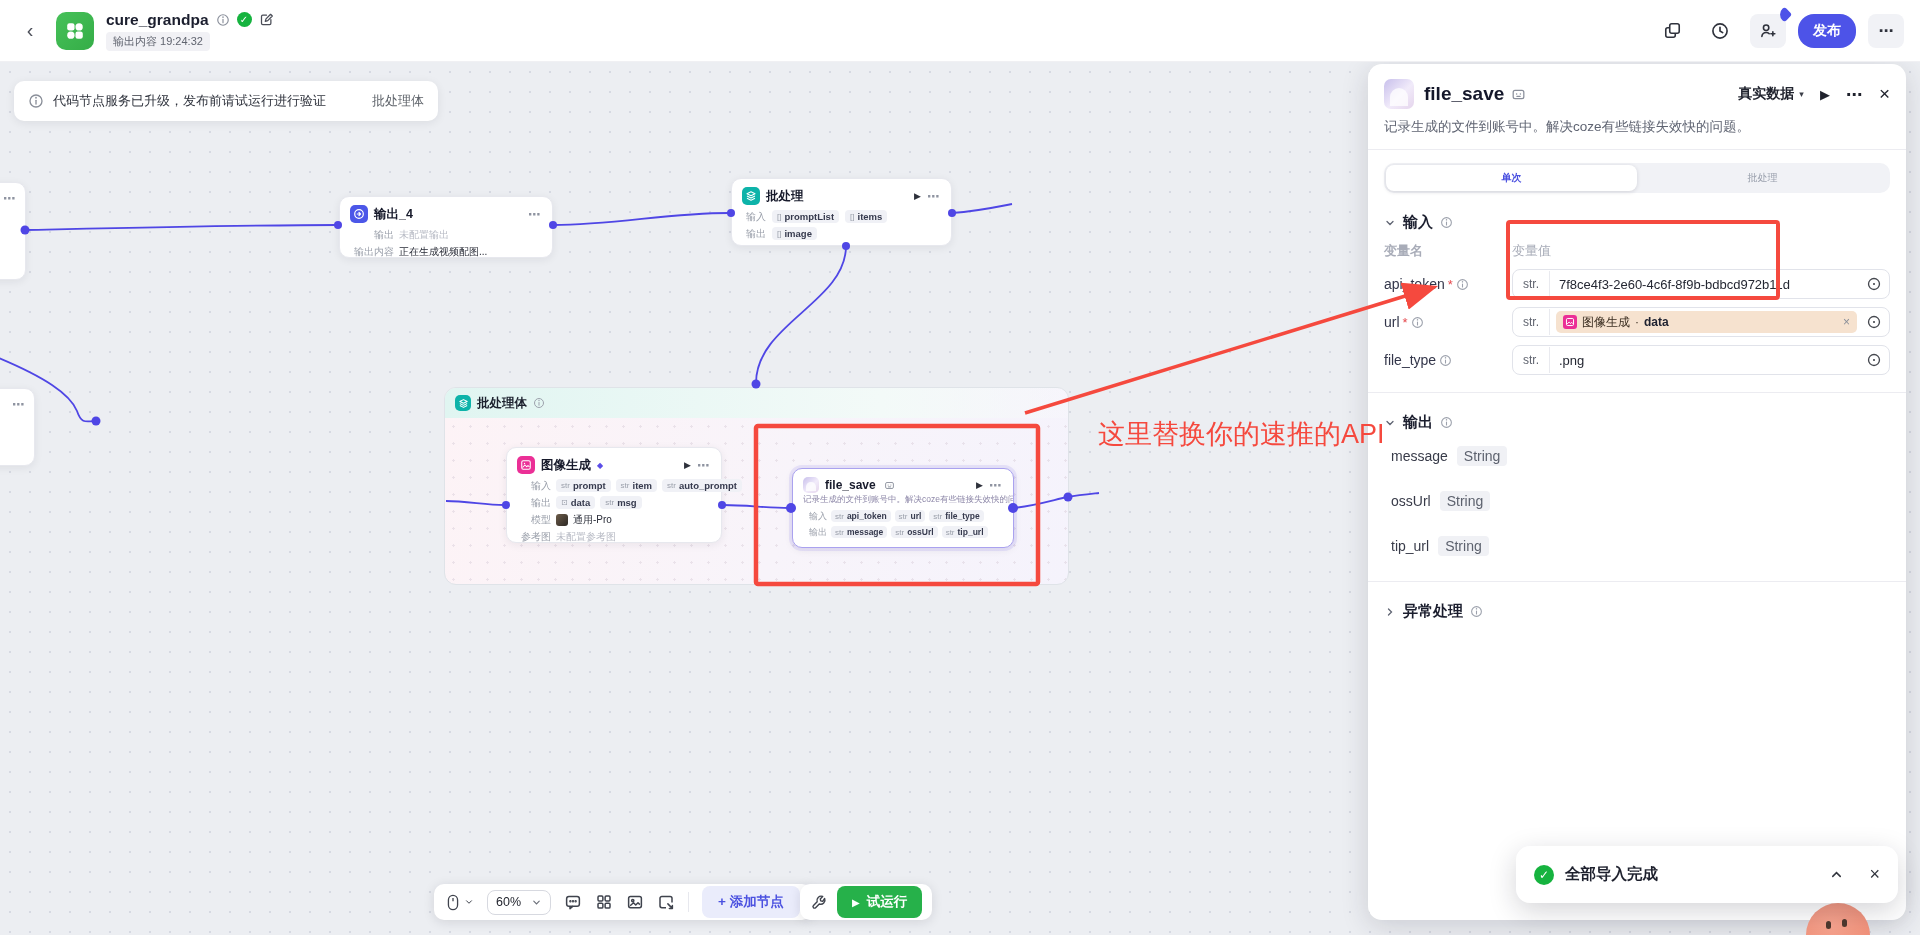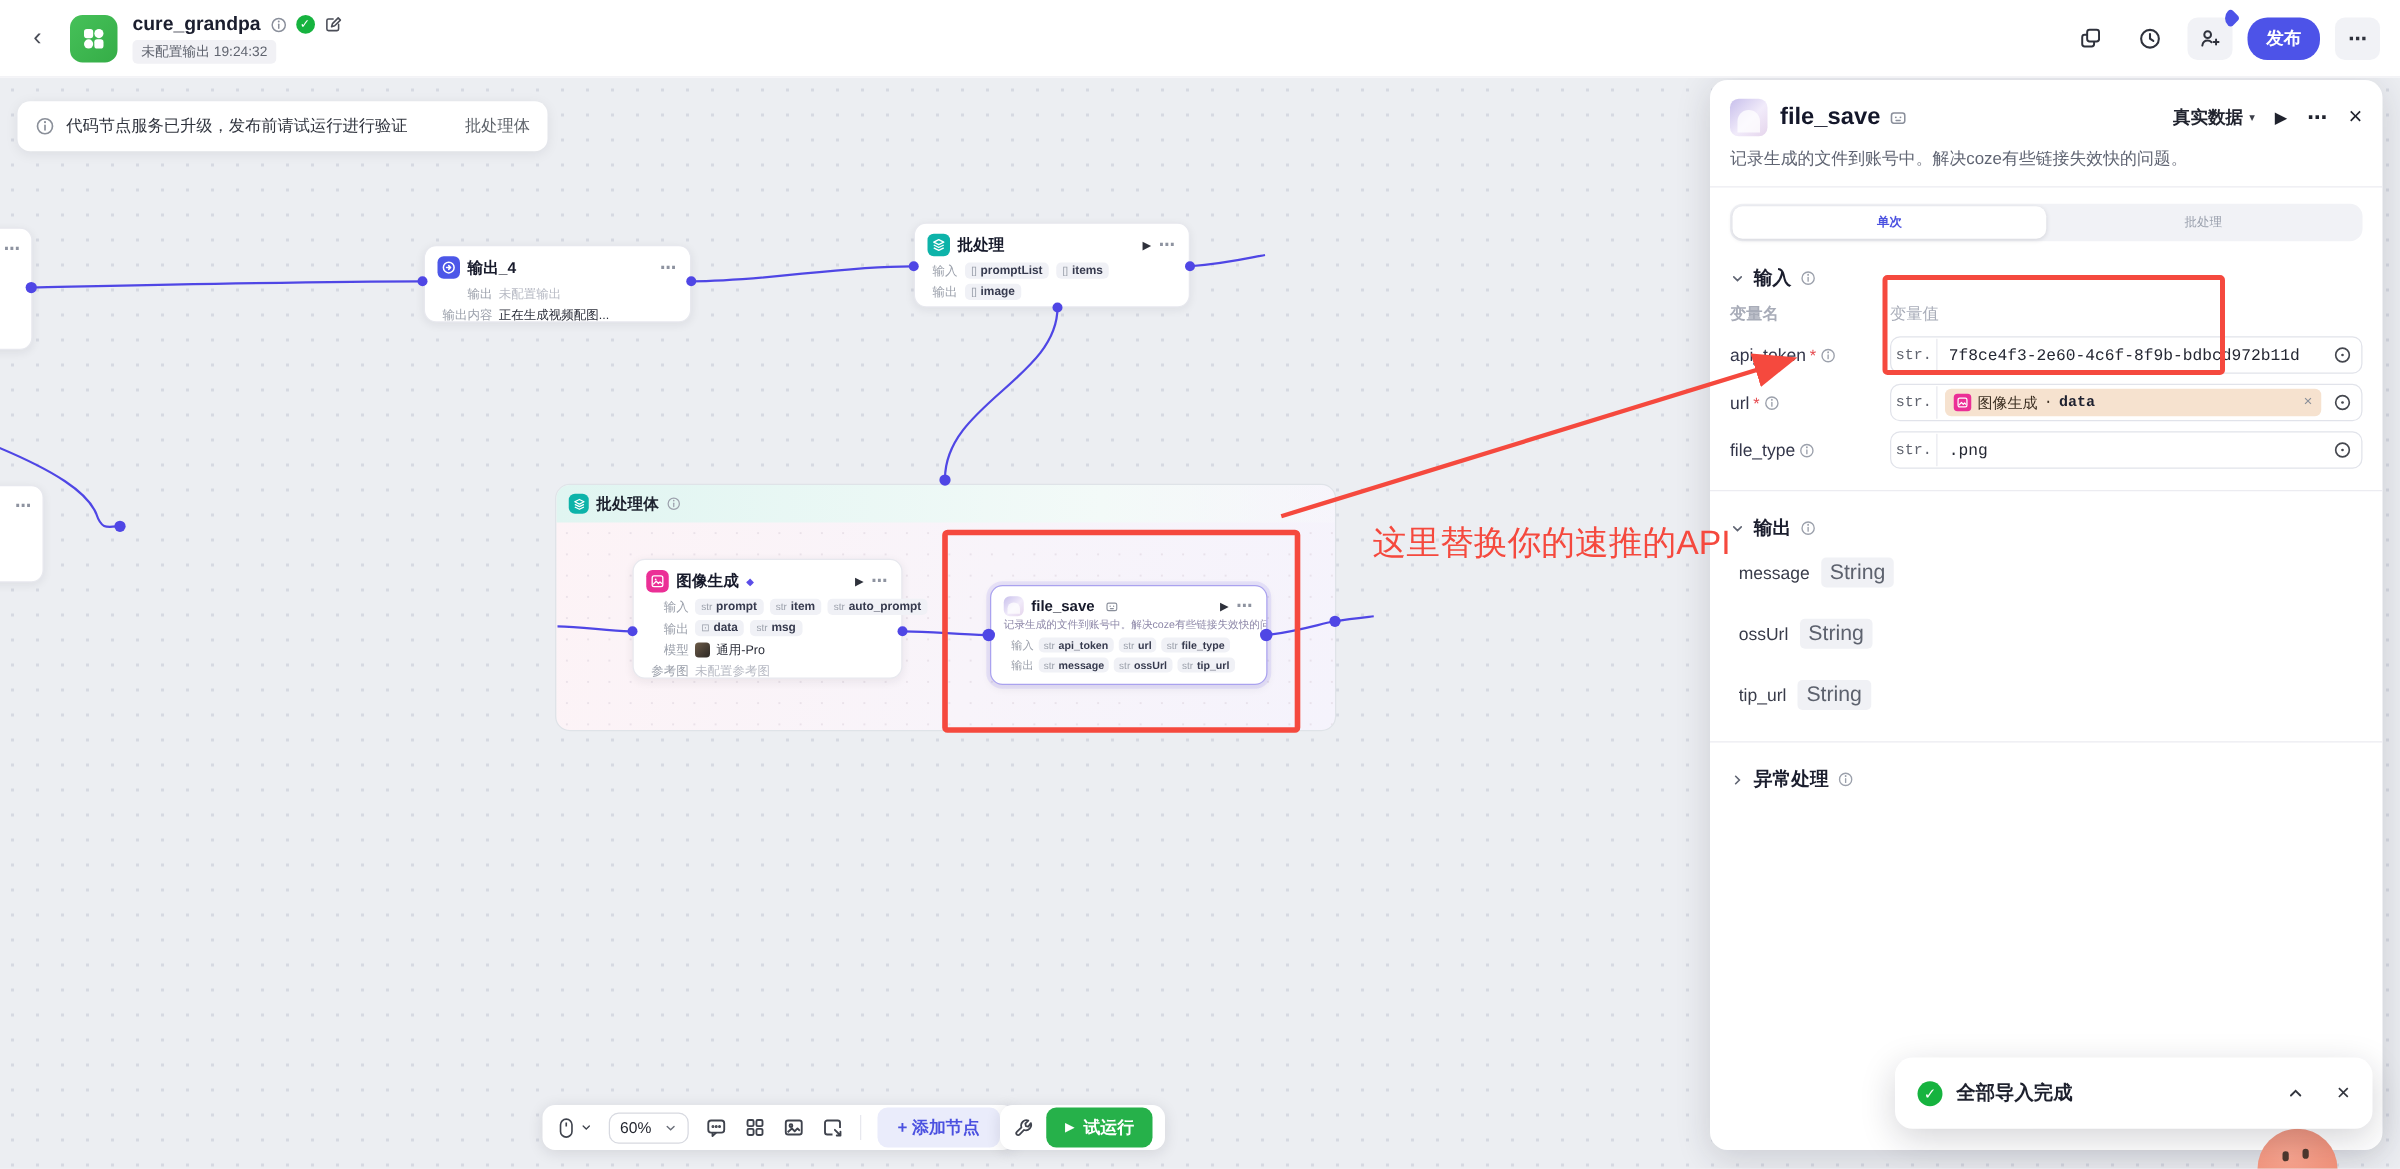--- a/index.html
+++ b/index.html
@@ -83,31 +83,31 @@
   .sec-head{display:flex;align-items:center;gap:7px;margin:20px 16px 10px;}
   .sec-title{font-size:15px;font-weight:bold;color:#1b1e2e;}
   .chev{color:#5f6472;display:flex;}
   .chev.collapsed{transform:rotate(-90deg);}
   .iinfo{color:#a0a5b1;display:flex;}
   .cols{display:flex;margin:2px 16px 9px;font-size:13px;color:#a8acb8;}
   .cols .c1{width:128px;flex:none;font-weight:bold;}
   .prow{display:flex;align-items:center;margin:0 16px 8px;}
   .plabel{width:128px;flex:none;display:flex;align-items:center;gap:3px;font-size:14px;color:#33364a;}
   .req{color:#e5484d;font-size:13px;}
-  .pinput{flex:1;height:28px;border:1px solid #e1e3ea;border-radius:8px;display:flex;align-items:center;background:#fff;overflow:hidden;font-family:Liberation Mono, monospace;}
+  .pinput{flex:1;height:28px;border:1px solid #e1e3ea;border-radius:8px;display:flex;align-items:center;background:#fff;overflow:hidden;}
   .ptype{width:36px;flex:none;text-align:center;border-right:1px solid #e9eaef;color:#60646f;font-size:12px;line-height:26px;}
   .pval{flex:1;padding:0 9px;font-size:13px;color:#242732;white-space:nowrap;overflow:hidden;}
   .pgear{flex:none;color:#45484f;margin:0 7px;display:flex;}
   .chip{flex:1;margin:0 2px 0 6px;display:flex;align-items:center;gap:5px;background:#f6e2cf;border-radius:5px;height:22px;padding:0 7px;font-size:12px;color:#3a2d20;}
   .chip .cicon{width:14px;height:14px;border-radius:3px;background:#eb2f96;display:flex;align-items:center;justify-content:center;flex:none;}
   .chip b{color:#1e2130;}
   .chip .cx{margin-left:auto;color:#8a8f99;font-size:12px;}
   .porow{display:flex;align-items:center;gap:9px;margin:0 16px 25px;padding-left:7px;}
   .poname{font-size:14px;color:#383b49;}
-  .pobadge{background:#f0f1f5;border-radius:4px;padding:2px 7px;font-size:17px;color:#5d626e;}
+  .pobadge{background:#f0f1f5;border-radius:4px;padding:2px 7px;font-size:14px;color:#5d626e;}
   
   #red-overlay{position:absolute;inset:0;z-index:40;pointer-events:none;}
   #ann-text{position:absolute;left:1098px;top:416px;font-size:27px;font-weight:500;color:#f5493e;z-index:40;white-space:nowrap;}
   #toast{position:absolute;left:1516px;top:846px;width:382px;height:57px;background:#fff;border-radius:14px;box-shadow:0 8px 28px rgba(20,24,40,.18);display:flex;align-items:center;padding:0 18px;box-sizing:border-box;gap:11px;z-index:50;}
   .toast-check{width:20px;height:20px;border-radius:50%;background:#16b33f;color:#fff;font-size:12px;font-weight:bold;display:flex;align-items:center;justify-content:center;flex:none;}
   #toast .ttext{font-size:15.5px;font-weight:600;color:#1e212e;}
   #toast .t-ic{color:#33363f;display:flex;}
   #mascot{position:absolute;left:1806px;top:903px;width:64px;height:64px;border-radius:50%;background:radial-gradient(circle at 40% 35%,#f6a38e,#ee8971);z-index:45;}
   .eye{position:absolute;width:5px;height:8px;border-radius:3px;background:#4e382e;top:18px;}
 </style>
@@ -137,21 +137,21 @@
             </svg>
           </span>
         <span class="check-badge">✓</span>
         <span class="iconbtn">
             <svg width="15" height="15" viewBox="0 0 24 24" fill="none" stroke="#4a4d57" stroke-width="2" stroke-linecap="round" stroke-linejoin="round">
               <path d="M12 5H6a2 2 0 0 0-2 2v11a2 2 0 0 0 2 2h11a2 2 0 0 0 2-2v-6"></path>
               <path d="M10 15l1.2-4L18.5 3.7l2.8 2.8L14 13.8z"></path>
             </svg>
           </span>
       </div>
-      <div id="autosave-pill">未配置输出 19:24:32</div>
+      <div id="autosave-pill">输出内容 19:24:32</div>
     </div>
     <div id="topbar-right">
       <span class="tb-sq">
           <svg width="19" height="19" viewBox="0 0 24 24" fill="none" stroke="#2f323c" stroke-width="2" stroke-linejoin="round">
             <rect x="8.5" y="3.5" width="12" height="12" rx="2.5"></rect>
             <path d="M15.5 15.5v2.5a2.5 2.5 0 0 1-2.5 2.5H6a2.5 2.5 0 0 1-2.5-2.5V11A2.5 2.5 0 0 1 6 8.5h2.5"></path>
           </svg>
         </span>
       <span class="tb-sq">
           <svg width="20" height="20" viewBox="0 0 24 24" fill="none" stroke="#2f323c" stroke-width="2" stroke-linecap="round">

